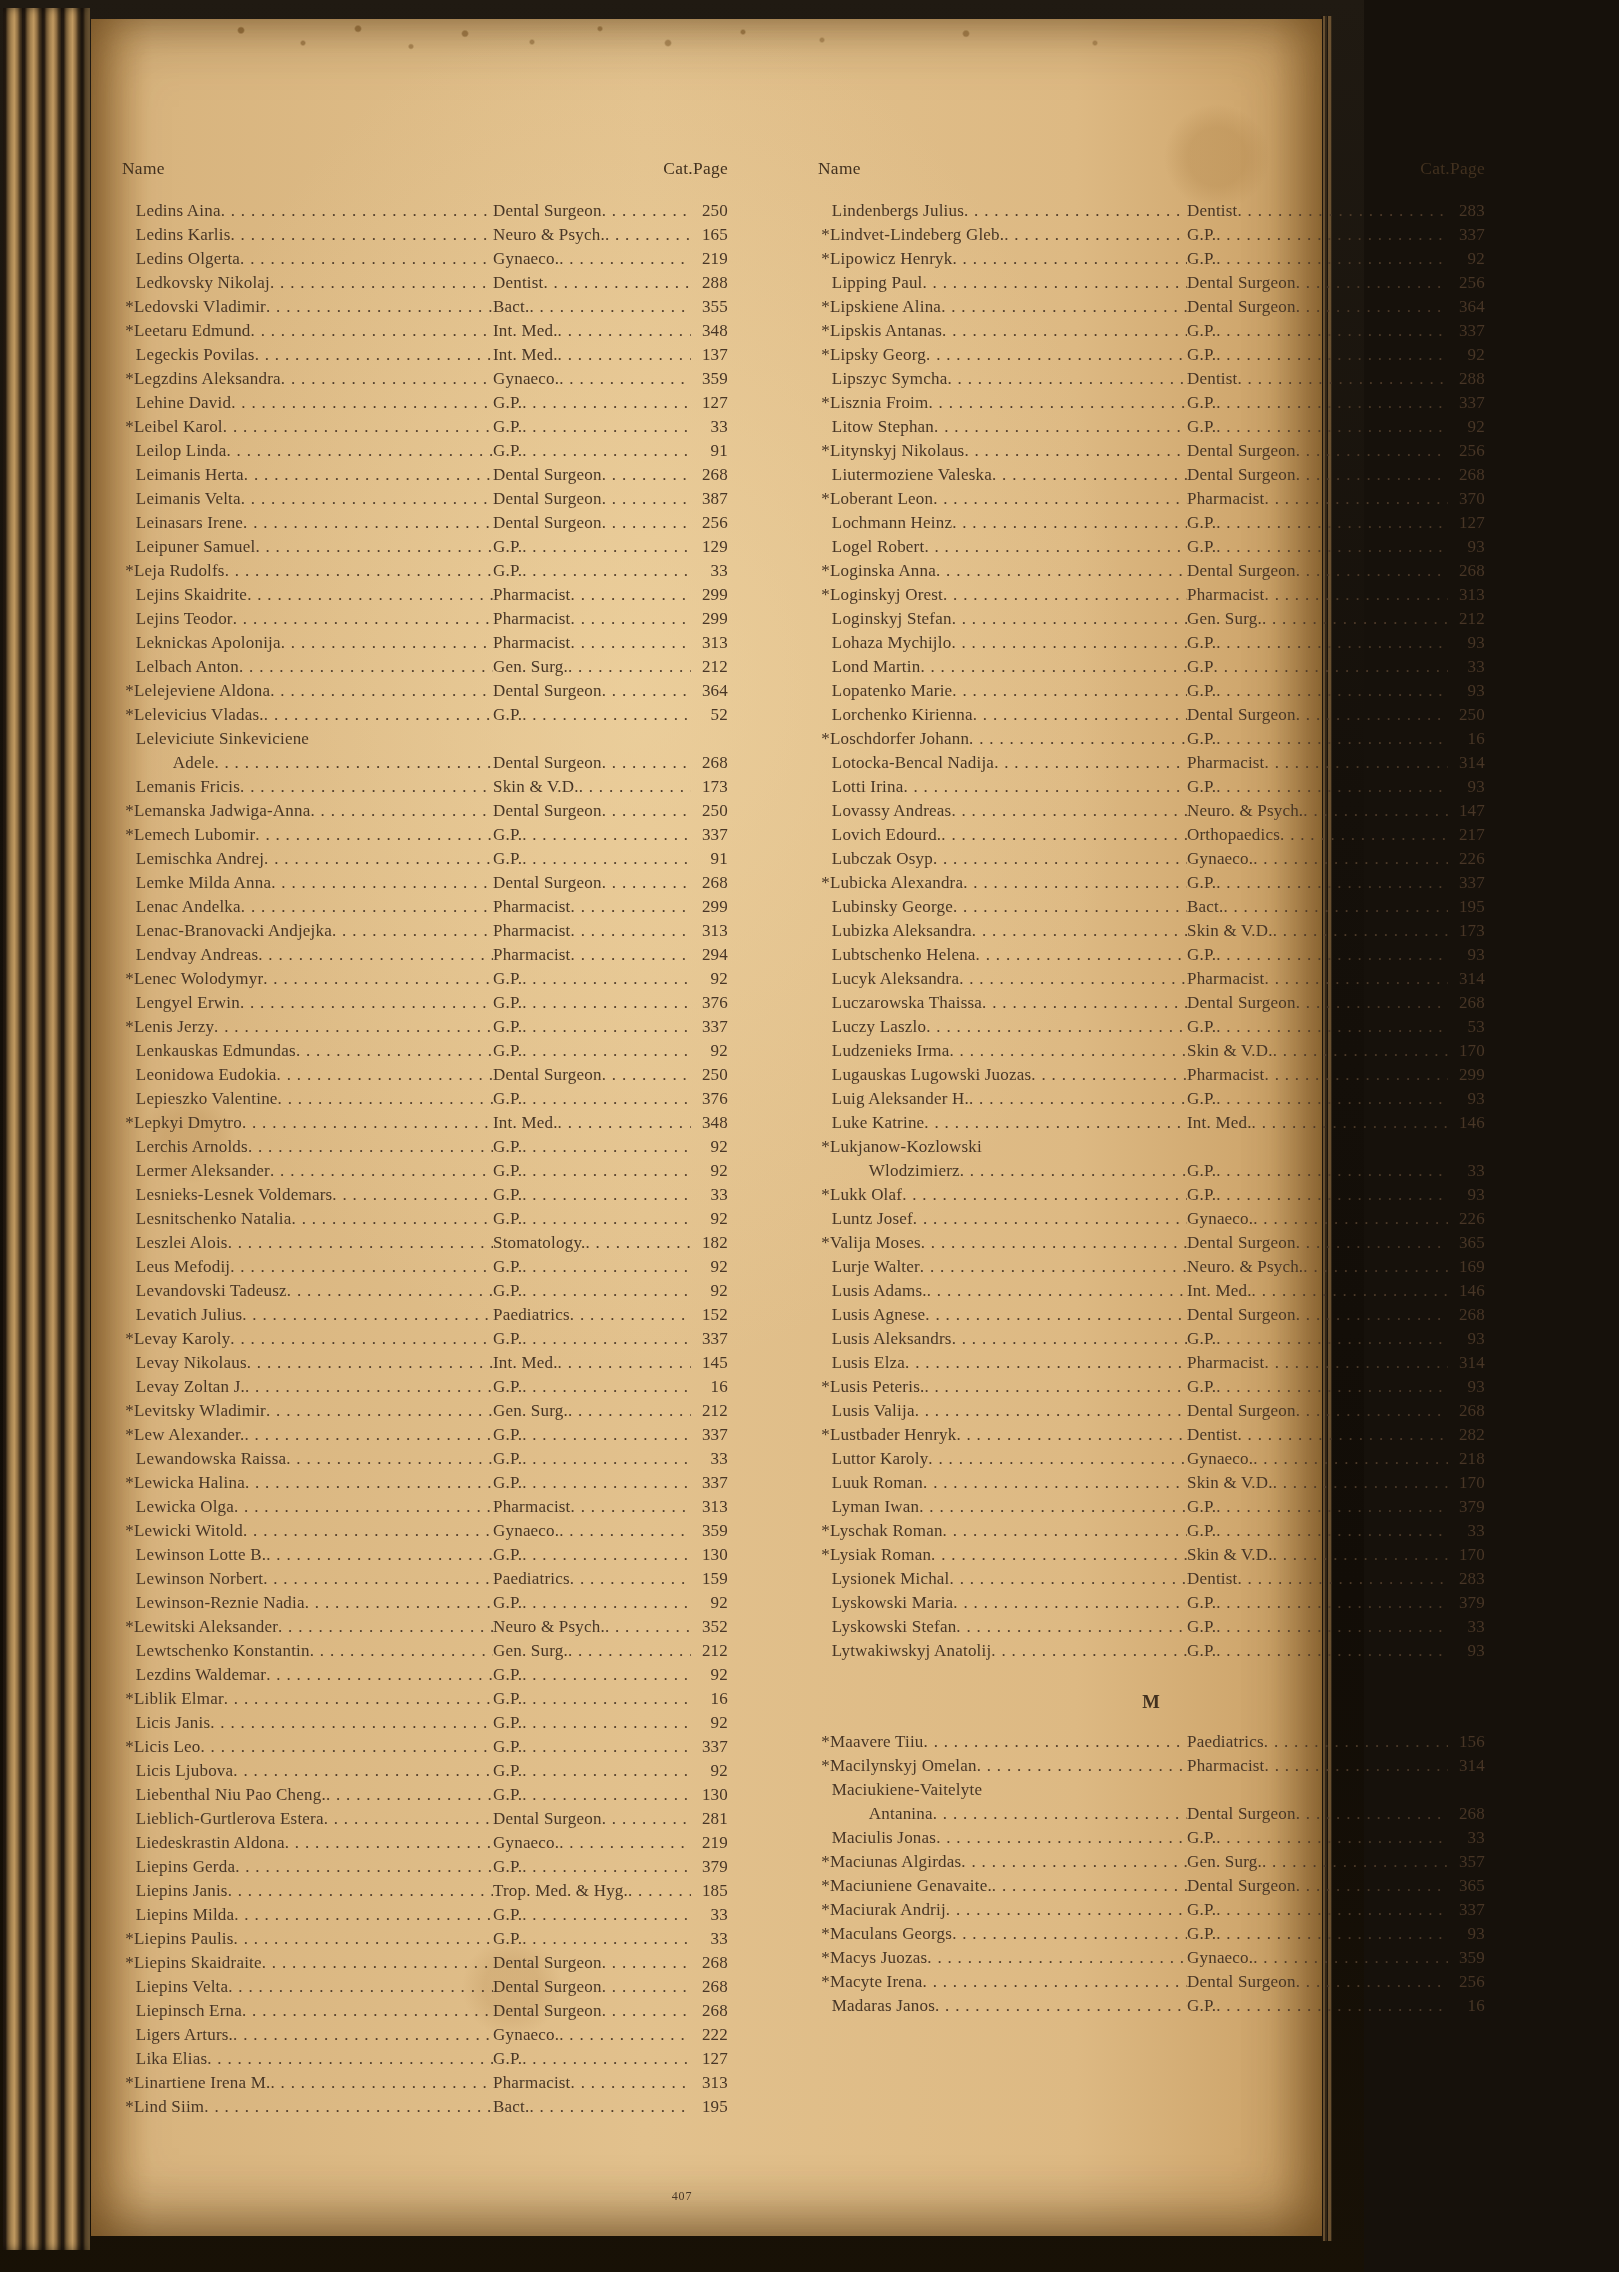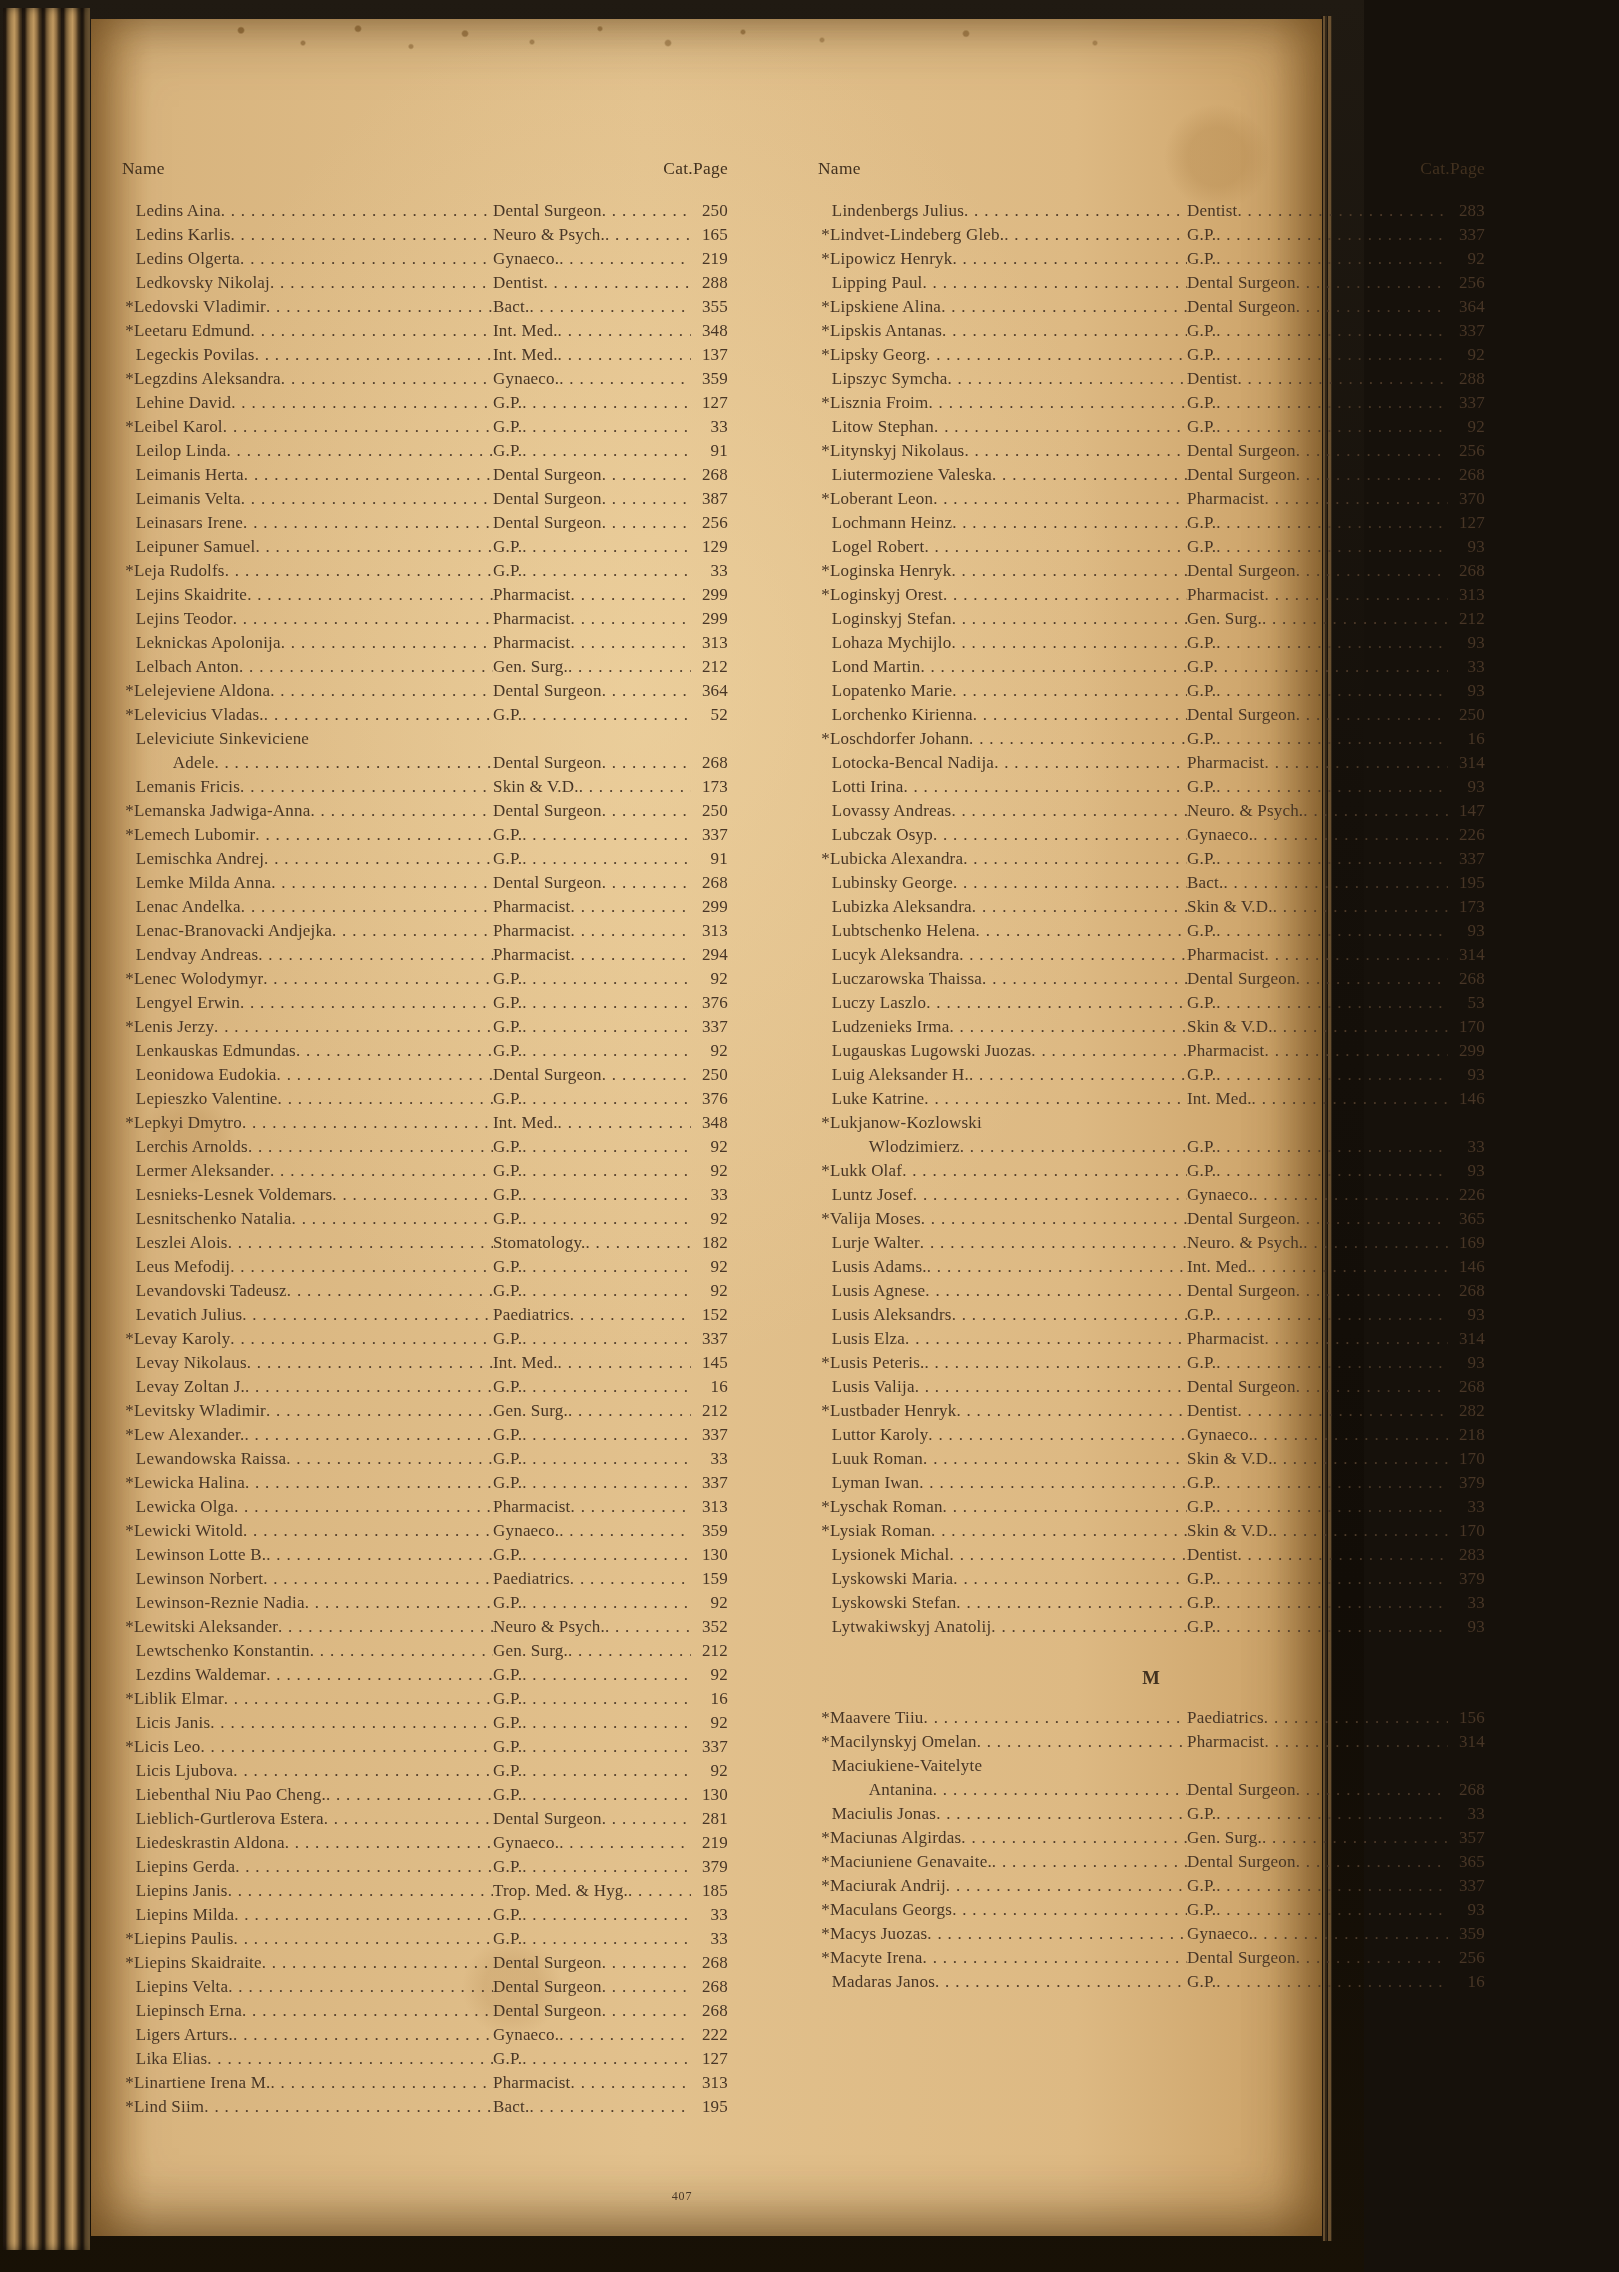--- a/index.html
+++ b/index.html
@@ -963,21 +963,21 @@
           <div class="row">
             <span class="nm">Logel Robert</span>
             <span class="ld"></span>
             <span class="cp">
               <span class="ct">G.P.</span>
               <span class="ld"></span>
               <span class="pg">93</span>
             </span>
           </div>
           <div class="row star">
-            <span class="nm">*Loginska Henryk</span>
+            <span class="nm">*Loginska Anna</span>
             <span class="ld"></span>
             <span class="cp">
               <span class="ct">Dental Surgeon</span>
               <span class="ld"></span>
               <span class="pg">268</span>
             </span>
           </div>
           <div class="row star">
             <span class="nm">*Loginskyj Orest</span>
             <span class="ld"></span>
@@ -1059,20 +1059,29 @@
               <span class="pg">93</span>
             </span>
           </div>
           <div class="row">
             <span class="nm">Lovassy Andreas</span>
             <span class="ld"></span>
             <span class="cp">
               <span class="ct">Neuro. &amp; Psych.</span>
               <span class="ld"></span>
               <span class="pg">147</span>
+            </span>
+          </div>
+          <div class="row">
+            <span class="nm">Lovich Edourd.</span>
+            <span class="ld"></span>
+            <span class="cp">
+              <span class="ct">Orthopaedics</span>
+              <span class="ld"></span>
+              <span class="pg">217</span>
             </span>
           </div>
           <div class="row">
             <span class="nm">Lubczak Osyp</span>
             <span class="ld"></span>
             <span class="cp">
               <span class="ct">Gynaeco.</span>
               <span class="ld"></span>
               <span class="pg">226</span>
             </span>

